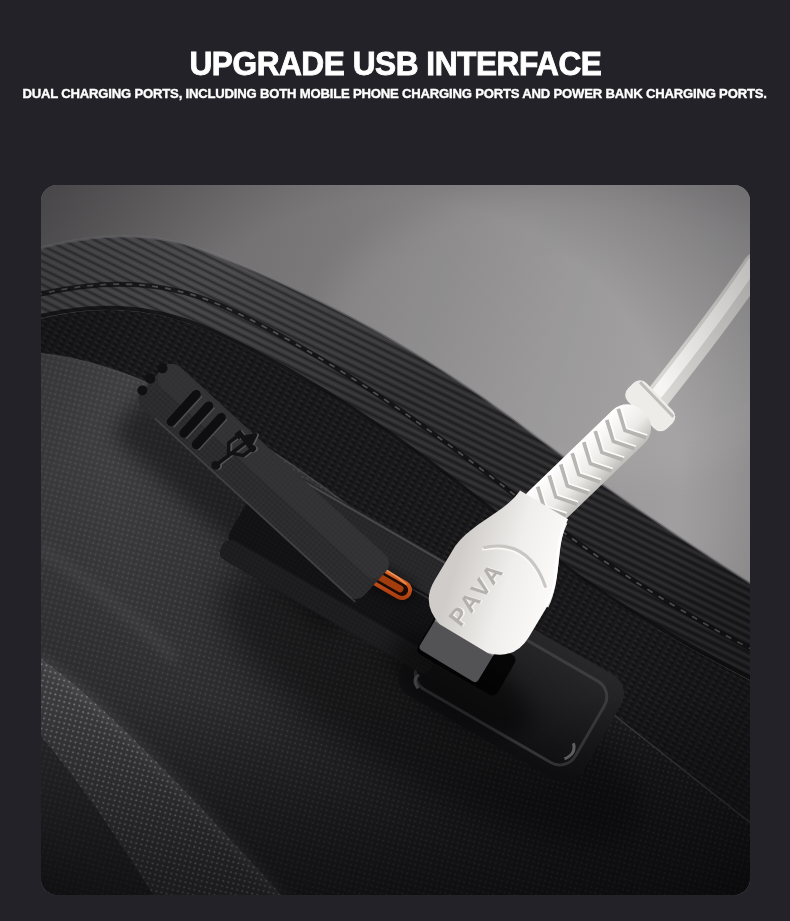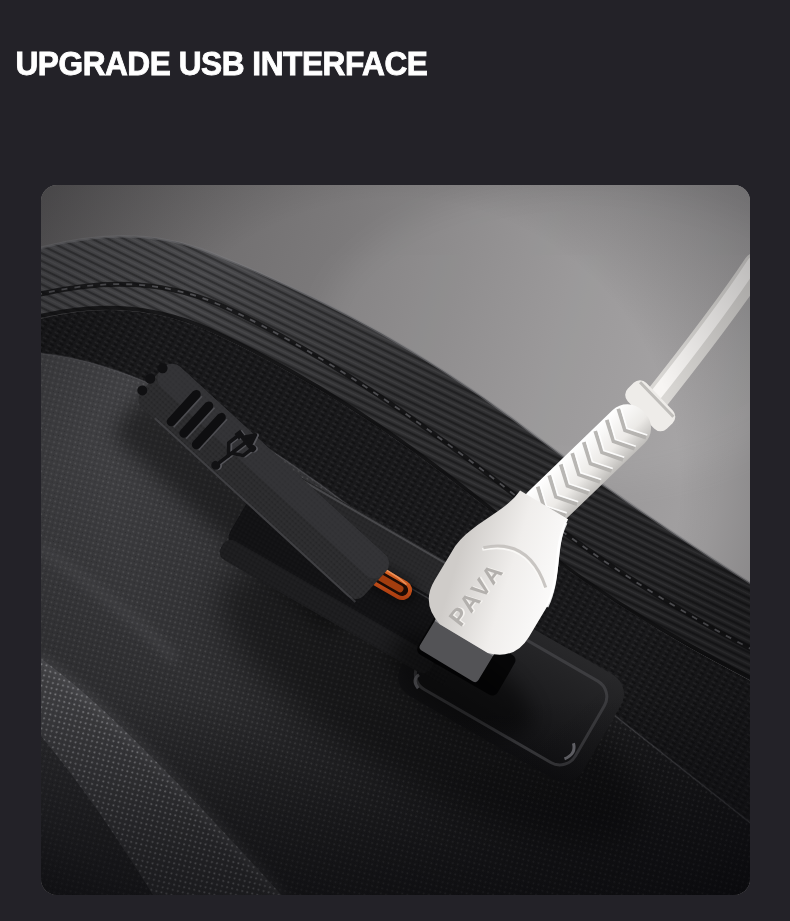--- a/index.html
+++ b/index.html
@@ -3,21 +3,21 @@
 <meta charset="utf-8">
 <style>
   html,body{margin:0;padding:0;}
   body{
     width:790px;height:921px;overflow:hidden;position:relative;
     background:#232228;
     font-family:"Liberation Sans",sans-serif;
   }
   .header{
     position:absolute;top:46px;left:0;width:790px;
-    text-align:left;color:#ffffff;
+    text-align:center;color:#ffffff;
   }
   .title{
     display:inline-block;white-space:nowrap;line-height:1;
     font-size:34px;font-weight:700;letter-spacing:-0.5px;
     -webkit-text-stroke:0.9px #ffffff;
     transform:scaleX(0.93);transform-origin:center;
   }
   .subtitle{
     display:inline-block;white-space:nowrap;line-height:1;
     margin-top:7px;
@@ -29,20 +29,21 @@
     position:absolute;left:41px;top:185px;width:709px;height:710px;
     border-radius:16px;overflow:hidden;background:#7c7a7b;
   }
   .photo-card svg{display:block;width:709px;height:710px;}
 </style>
 </head>
 <body>
 
 <div class="header">
   <div><span class="title">UPGRADE USB INTERFACE</span></div>
+  <div><span class="subtitle">DUAL CHARGING PORTS, INCLUDING BOTH MOBILE PHONE CHARGING PORTS AND POWER BANK CHARGING PORTS.</span></div>
 </div>
 
 <div class="photo-card">
 <svg viewBox="0 0 709 710" xmlns="http://www.w3.org/2000/svg">
   <defs>
     <linearGradient id="bgGrad" x1="0" y1="0" x2="1" y2="0.3">
       <stop offset="0" stop-color="#636162"></stop>
       <stop offset="0.4" stop-color="#7b797a"></stop>
       <stop offset="0.75" stop-color="#959394"></stop>
       <stop offset="1" stop-color="#a3a1a2"></stop>

